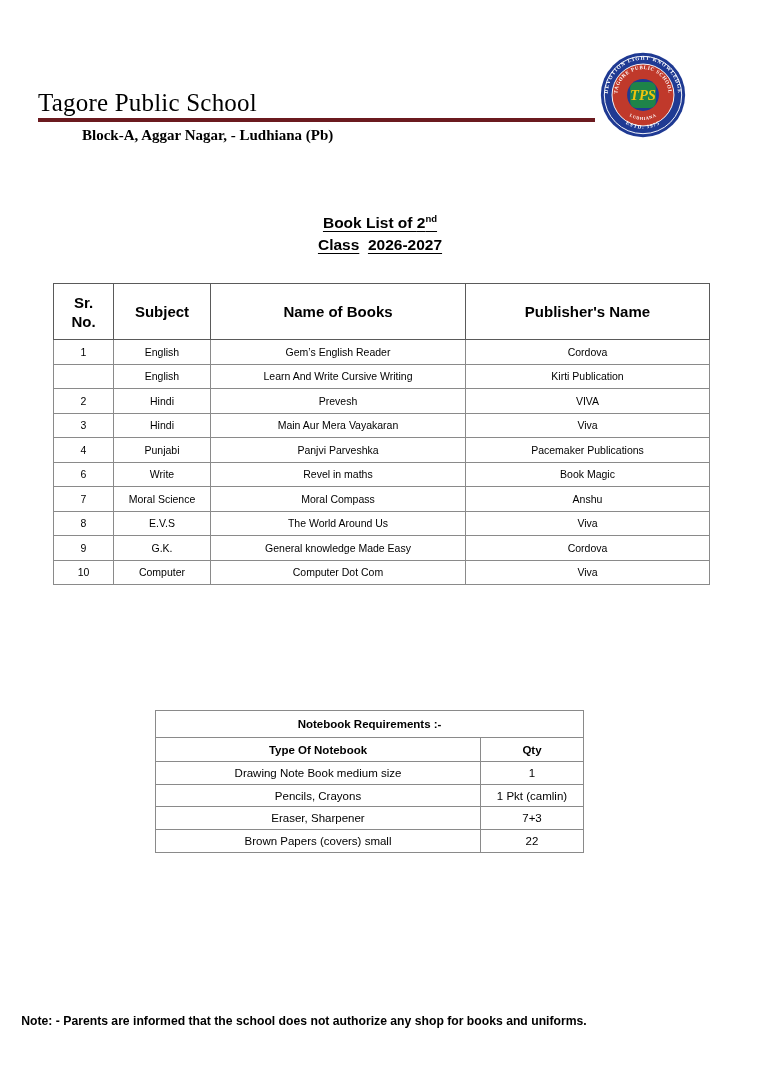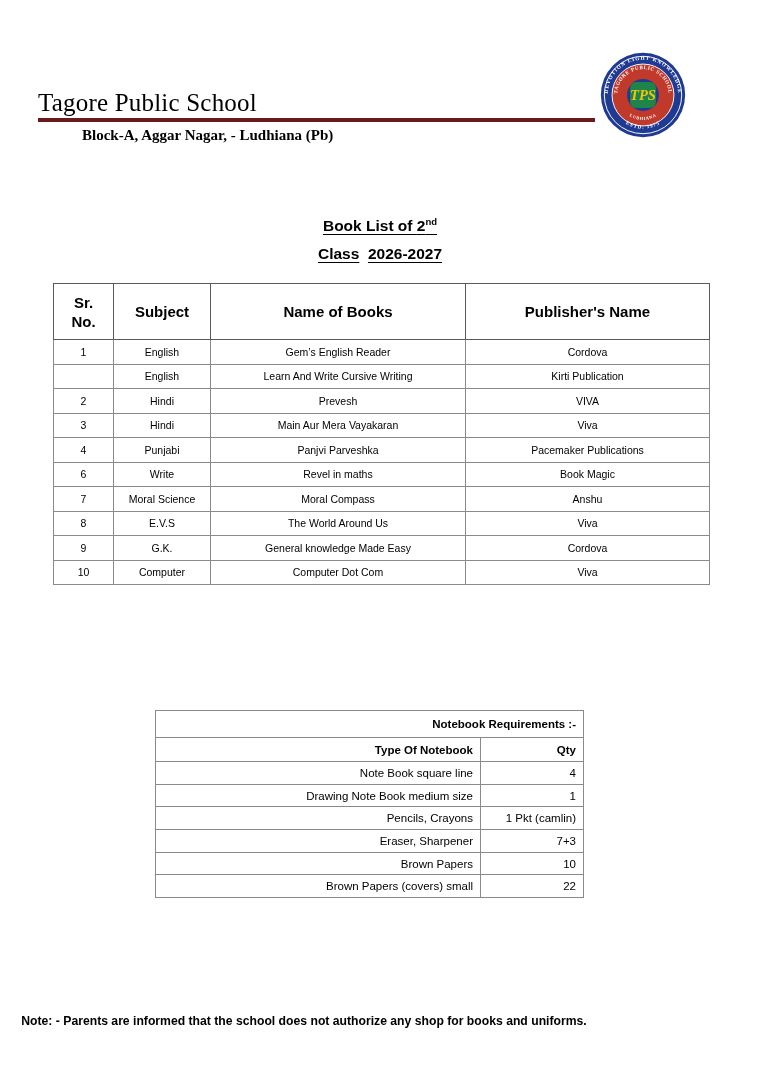--- a/index.html
+++ b/index.html
@@ -66,21 +66,21 @@
   .title-block {
     position: absolute;
     left: 0;
     top: 208px;
     width: 760px;
     text-align: center;
   }
   .title-line {
     font-size: 15.5px;
     font-weight: 700;
-    line-height: 28px;
+    line-height: 22px;
     white-space: nowrap;
   }
   .u { text-decoration: underline; text-underline-offset: 3px; }
   .sup { font-size: 9.5px; vertical-align: super; font-weight: 700; }
 
   
   .books-table {
     position: absolute;
     left: 53px;
     top: 283px;
@@ -120,21 +120,21 @@
     width: 428px;
     border-collapse: collapse;
     table-layout: fixed;
   }
   .nb-table td {
     border: 1px solid #8a8a8a;
     font-size: 11.5px;
     height: 22.7px;
     padding: 0 7px;
     vertical-align: middle;
-    text-align: right;
+    text-align: center;
   }
   .nb-title td { font-weight: 700; height: 27px; }
   .nb-head td  { font-weight: 700; height: 24px; }
   .nb-col-type { width: 325px; }
   .nb-col-qty  { width: 103px; }
 
   
   .footer-note {
     position: absolute;
     left: 0;
@@ -280,39 +280,31 @@
     </colgroup>
   <tbody>
     <tr class="nb-title">
       <td colspan="2">Notebook Requirements :-</td>
     </tr>
     <tr class="nb-head">
       <td>Type Of Notebook</td>
       <td>Qty</td>
     </tr>
     <tr>
-        <td>Note Book square line</td>
-        <td>4</td>
-      </tr>
-    <tr>
         <td>Drawing Note Book medium size</td>
         <td>1</td>
       </tr>
     <tr>
         <td>Pencils, Crayons</td>
         <td>1 Pkt (camlin)</td>
       </tr>
     <tr>
         <td>Eraser, Sharpener</td>
         <td>7+3</td>
       </tr>
     <tr>
-        <td>Brown Papers</td>
-        <td>10</td>
-      </tr>
-    <tr>
         <td>Brown Papers (covers) small</td>
         <td>22</td>
       </tr>
   </tbody>
 </table>
 
 <div class="footer-note">Note: - Parents are informed that the school does not authorize any shop for books and uniforms.</div>
 
 </body></html>

